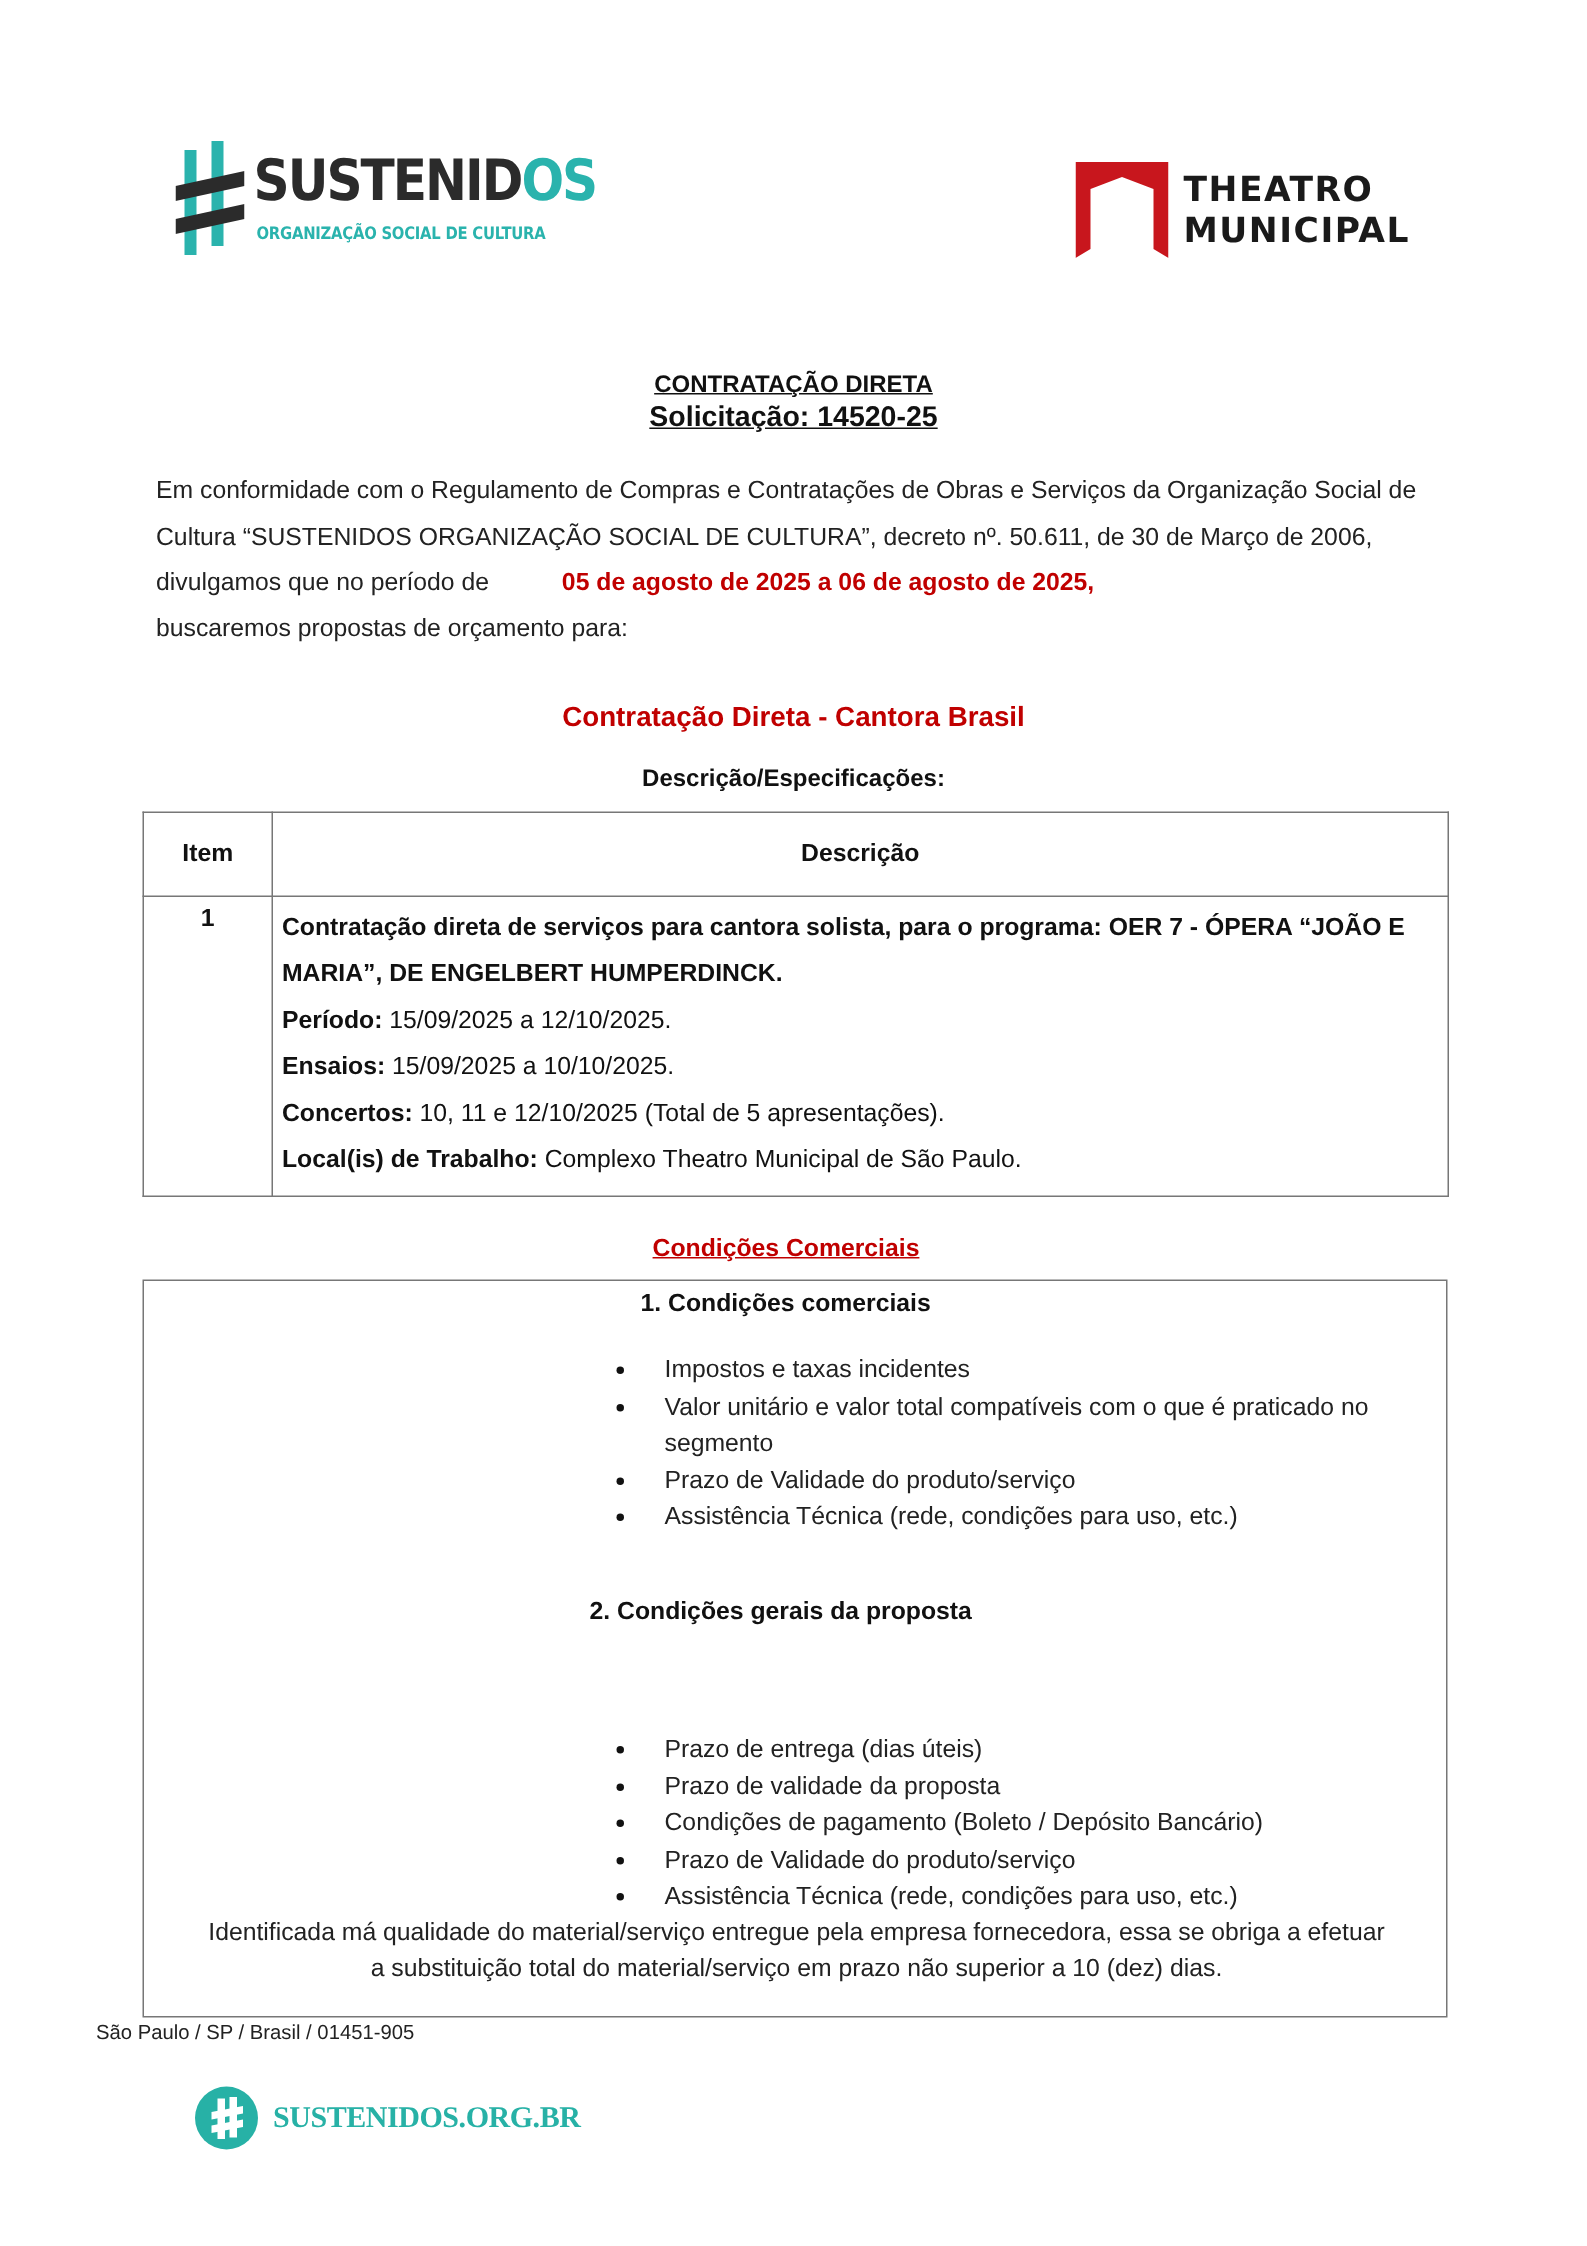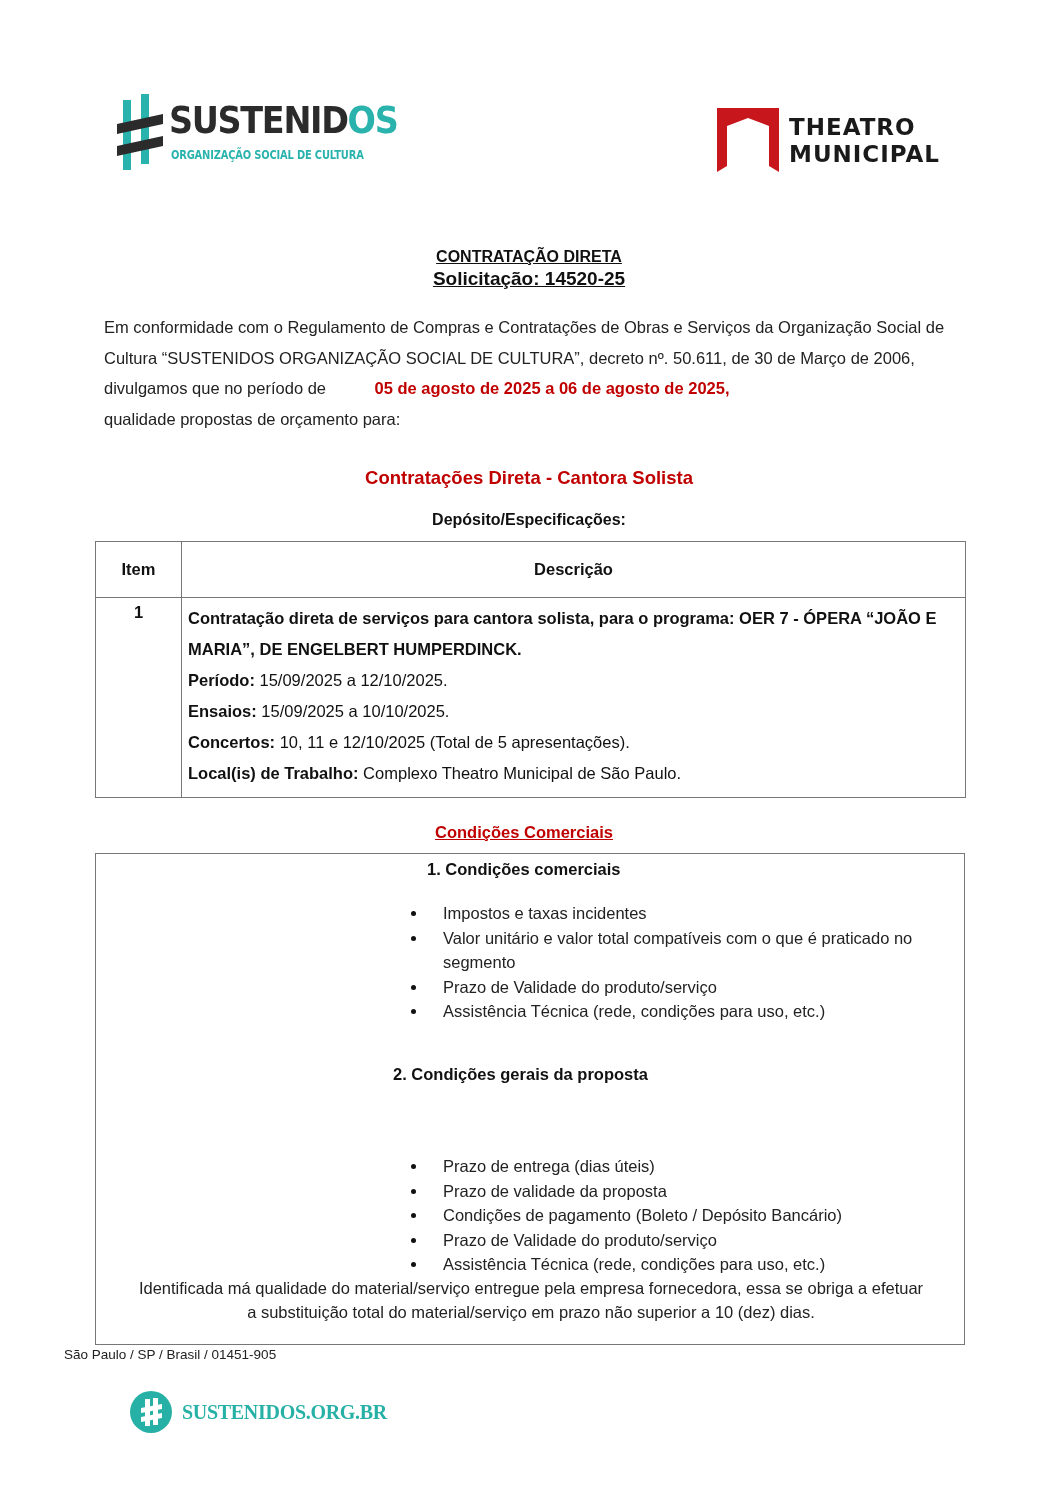--- a/index.html
+++ b/index.html
@@ -130,25 +130,25 @@
     <div>THEATRO</div>
     <div>MUNICIPAL</div>
   </div>
 </div>
 
 <div class="abs title1">CONTRATAÇÃO DIRETA</div>
 <div class="abs title2">Solicitação: 14520-25</div>
 
 <div class="abs intro">
   <span>Em conformidade com o Regulamento de Compras e Contratações de Obras e Serviços da Organização Social de Cultura “SUSTENIDOS ORGANIZAÇÃO SOCIAL DE CULTURA”, decreto nº. 50.611, de 30 de Março de 2006, divulgamos que no período de </span><span class="red">05 de agosto de 2025 a 06 de agosto de 2025,</span><br>
-  <span>qualidade propostas de orçamento para:</span>
-</div>
-
-<div class="abs section-title">Contratações Direta - Cantora Solista</div>
-<div class="abs desc-title">Depósito/Especificações:</div>
+  <span>buscaremos propostas de orçamento para:</span>
+</div>
+
+<div class="abs section-title">Contratação Direta - Cantora Brasil</div>
+<div class="abs desc-title">Descrição/Especificações:</div>
 
 <table class="abs spec-table">
   <tbody>
       <tr>
     <th class="col-item">Item</th>
     <th>Descrição</th>
   </tr>
   <tr>
     <td class="item-num">1</td>
     <td class="item-desc">

